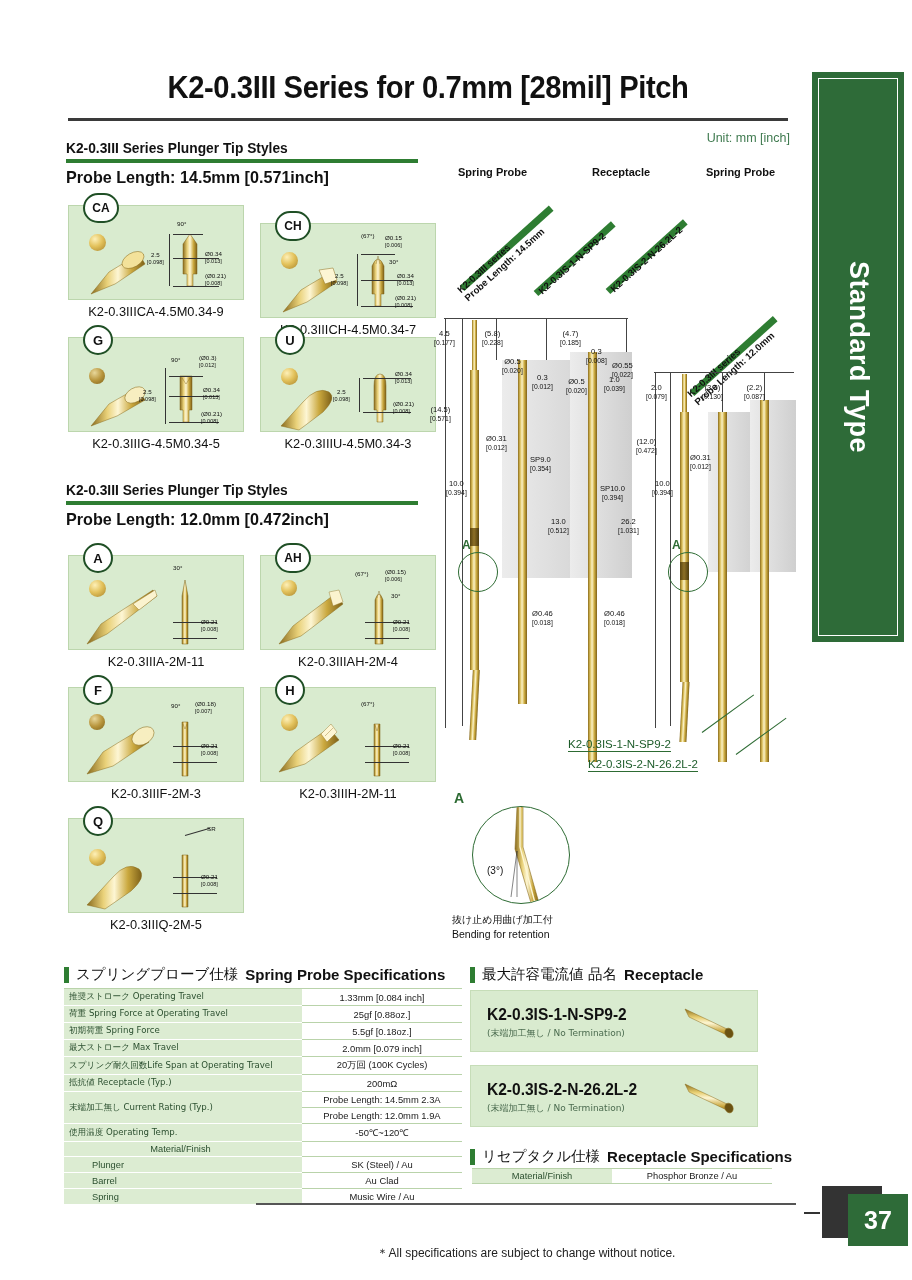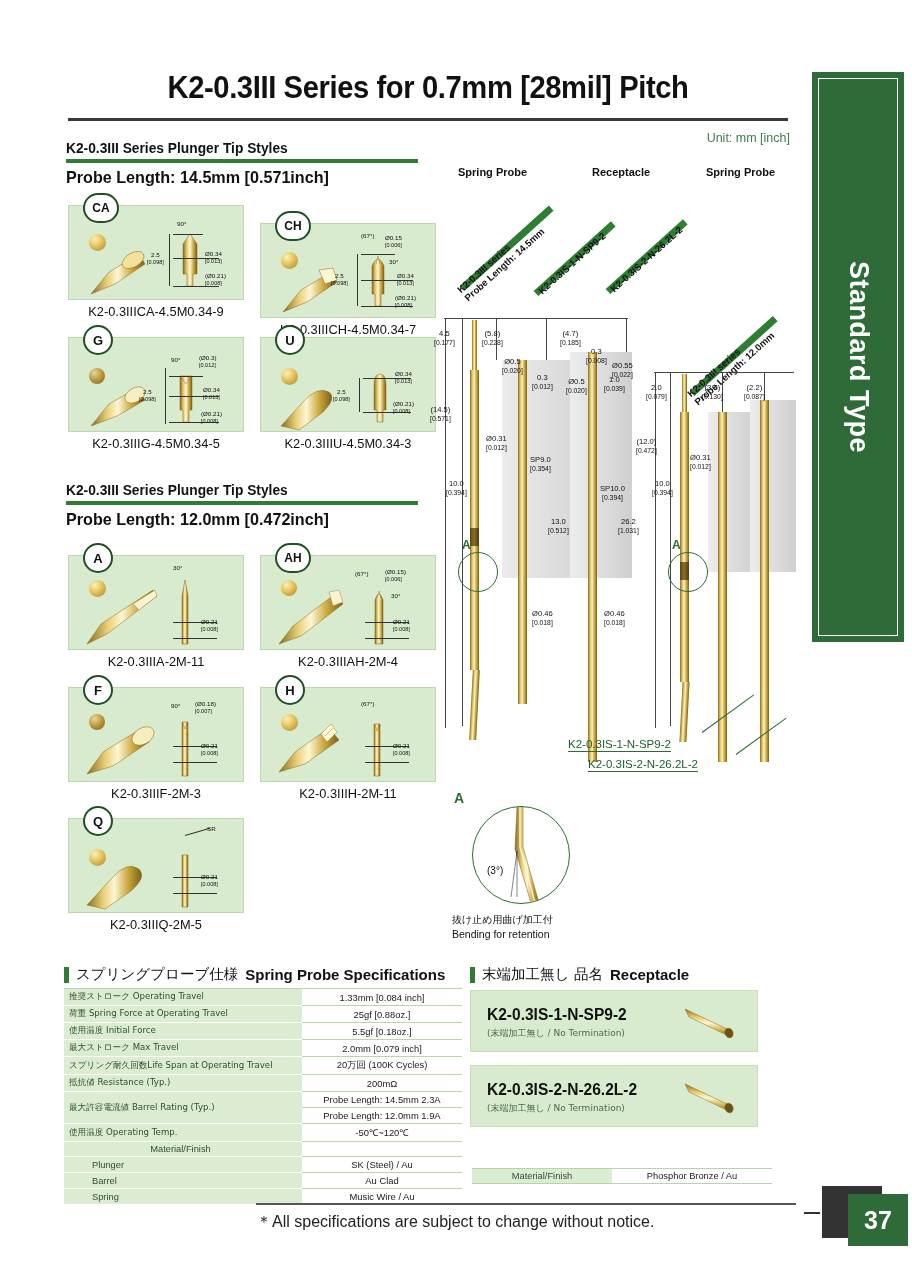--- a/index.html
+++ b/index.html
@@ -209,22 +209,22 @@
   }
   .sidetab .vtext {
     writing-mode: vertical-rl; color: #fff; font-weight: bold; font-size: 27px;
     font-family: "Liberation Sans Narrow","Liberation Sans", sans-serif;
     letter-spacing: 0.5px;
   }
 
   
   .foot-rule { position: absolute; left: 256px; top: 1203px; width: 540px; height: 2px; background: #555; }
   .foot-note {
-    position: absolute; left: 256px; top: 1212px; width: 540px; text-align: left;
-    font-size: 16px; color: #222;
+    position: absolute; left: 256px; top: 1245px; width: 540px; text-align: center;
+    font-size: 12px; color: #222;
   }
   .pagenum { position: absolute; right: 18px; top: 1186px; width: 72px; height: 62px; }
   .pagenum .shadow { position: absolute; left: 0; top: 0; width: 60px; height: 52px; background: #333; }
   .pagenum .box {
     position: absolute; left: 10px; top: 8px; width: 60px; height: 52px; background: #2e6b38;
     display: flex; align-items: center; justify-content: center;
     color: #fff; font-weight: bold; font-size: 25px;
     font-family: "Liberation Sans Narrow","Liberation Sans", sans-serif;
     margin-left: 16px;
   }
@@ -694,37 +694,37 @@
     <tbody>
         <tr>
       <td class="lbl">推奨ストローク Operating Travel</td>
       <td class="val">1.33mm [0.084 inch]</td>
     </tr>
     <tr>
       <td class="lbl">荷重  Spring Force at Operating Travel</td>
       <td class="val">25gf [0.88oz.]</td>
     </tr>
     <tr>
-      <td class="lbl">使用温度  Initial Force</td>
+      <td class="lbl">初期荷重  Spring Force</td>
       <td class="val">5.5gf [0.18oz.]</td>
     </tr>
     <tr>
       <td class="lbl">最大ストローク  Max Travel</td>
       <td class="val">2.0mm [0.079 inch]</td>
     </tr>
     <tr>
       <td class="lbl">スプリング耐久回数Life Span at Operating Travel</td>
       <td class="val">20万回  (100K Cycles)</td>
     </tr>
     <tr>
-      <td class="lbl">抵抗値 Resistance (Typ.)</td>
+      <td class="lbl">抵抗値 Receptacle (Typ.)</td>
       <td class="val">200mΩ</td>
     </tr>
     <tr>
-      <td class="lbl" rowspan="2">最大許容電流値 Barrel Rating (Typ.)</td>
+      <td class="lbl" rowspan="2">末端加工無し Current Rating (Typ.)</td>
       <td class="val">Probe Length: 14.5mm    2.3A</td>
     </tr>
     <tr>
       <td class="val">Probe Length: 12.0mm    1.9A</td>
     </tr>
     <tr>
       <td class="lbl">使用温度  Operating Temp.</td>
       <td class="val">-50℃~120℃</td>
     </tr>
     <tr class="matrow">
@@ -741,21 +741,21 @@
     </tr>
     <tr>
       <td class="lbl lblplain" style="font-family:'Liberation Sans',sans-serif; font-size:9.3px;">Spring</td>
       <td class="val">Music Wire / Au</td>
     </tr>
   </tbody>
     </table>
 
   <div class="blocktitle" style="left:470px; top:965px;">
     <div class="bar"></div>
-    <span class="jp">末端加工無し 品名</span>
+    <span class="jp">最大許容電流値 品名</span>
     <span class="en">Receptacle</span>
   </div>
 
   <div class="rcard" style="left:470px; top:990px;">
     <div class="pn">K2-0.3IS-1-N-SP9-2</div>
     <div class="sub">(末端加工無し / No Termination)</div>
     <div class="rtube">
       <svg width="58" height="38">
         <defs>
             <linearGradient id="tg" x1="0" y1="0" x2="0" y2="1">
@@ -776,20 +776,25 @@
     <div class="pn">K2-0.3IS-2-N-26.2L-2</div>
     <div class="sub">(末端加工無し / No Termination)</div>
     <div class="rtube">
       <svg width="58" height="38">
         <polygon points="2,6 44,26 48,34 6,14" fill="url(#tg)" stroke="#8a6c1e" stroke-width="0.5"></polygon>
         <ellipse cx="46" cy="30" rx="4" ry="5" fill="#6b5212" stroke="#8a6c1e" stroke-width="0.5" transform="rotate(-25 46 30)"></ellipse>
       </svg>
     </div>
   </div>
 
+  <div class="blocktitle" style="left:470px; top:1147px;">
+    <div class="bar"></div>
+    <span class="jp">リセプタクル仕様</span>
+    <span class="en">Receptacle Specifications</span>
+  </div>
 
   <table class="rspec" style="left:472px; top:1168px;">
     <tbody>
         <tr>
       <td class="lbl">Material/Finish</td>
       <td class="val">Phosphor Bronze / Au</td>
     </tr>
   </tbody>
     </table>
 

